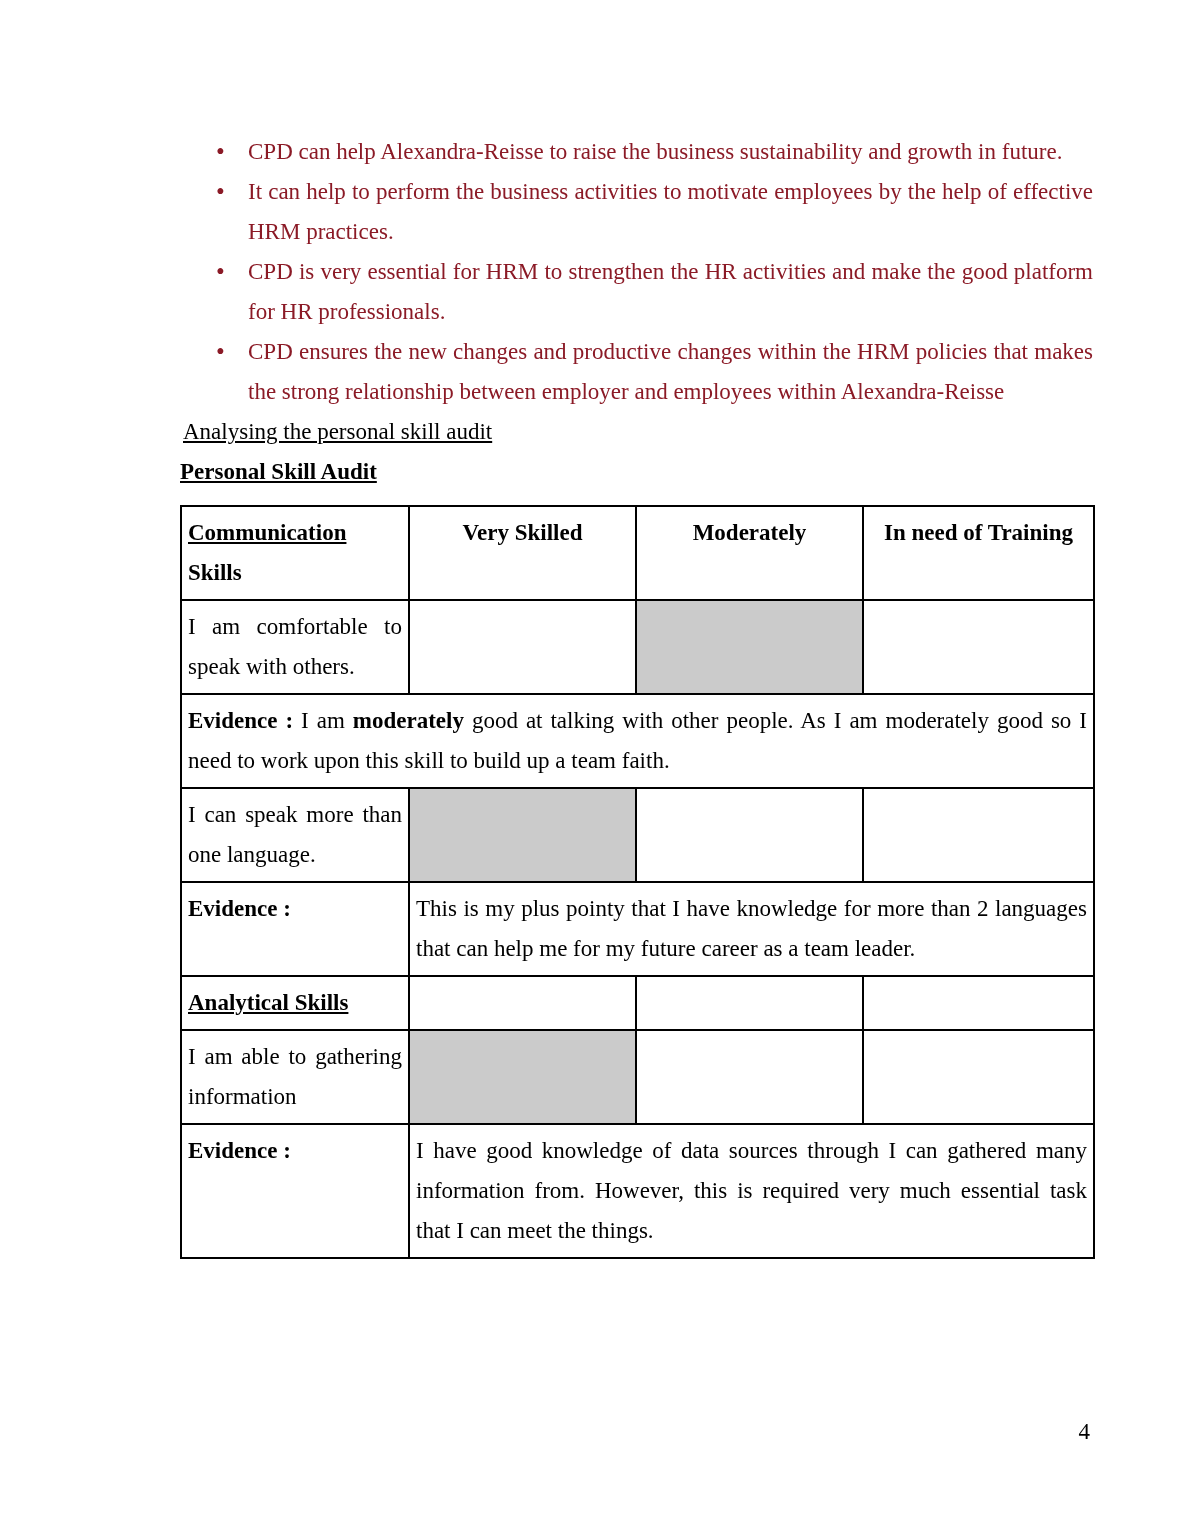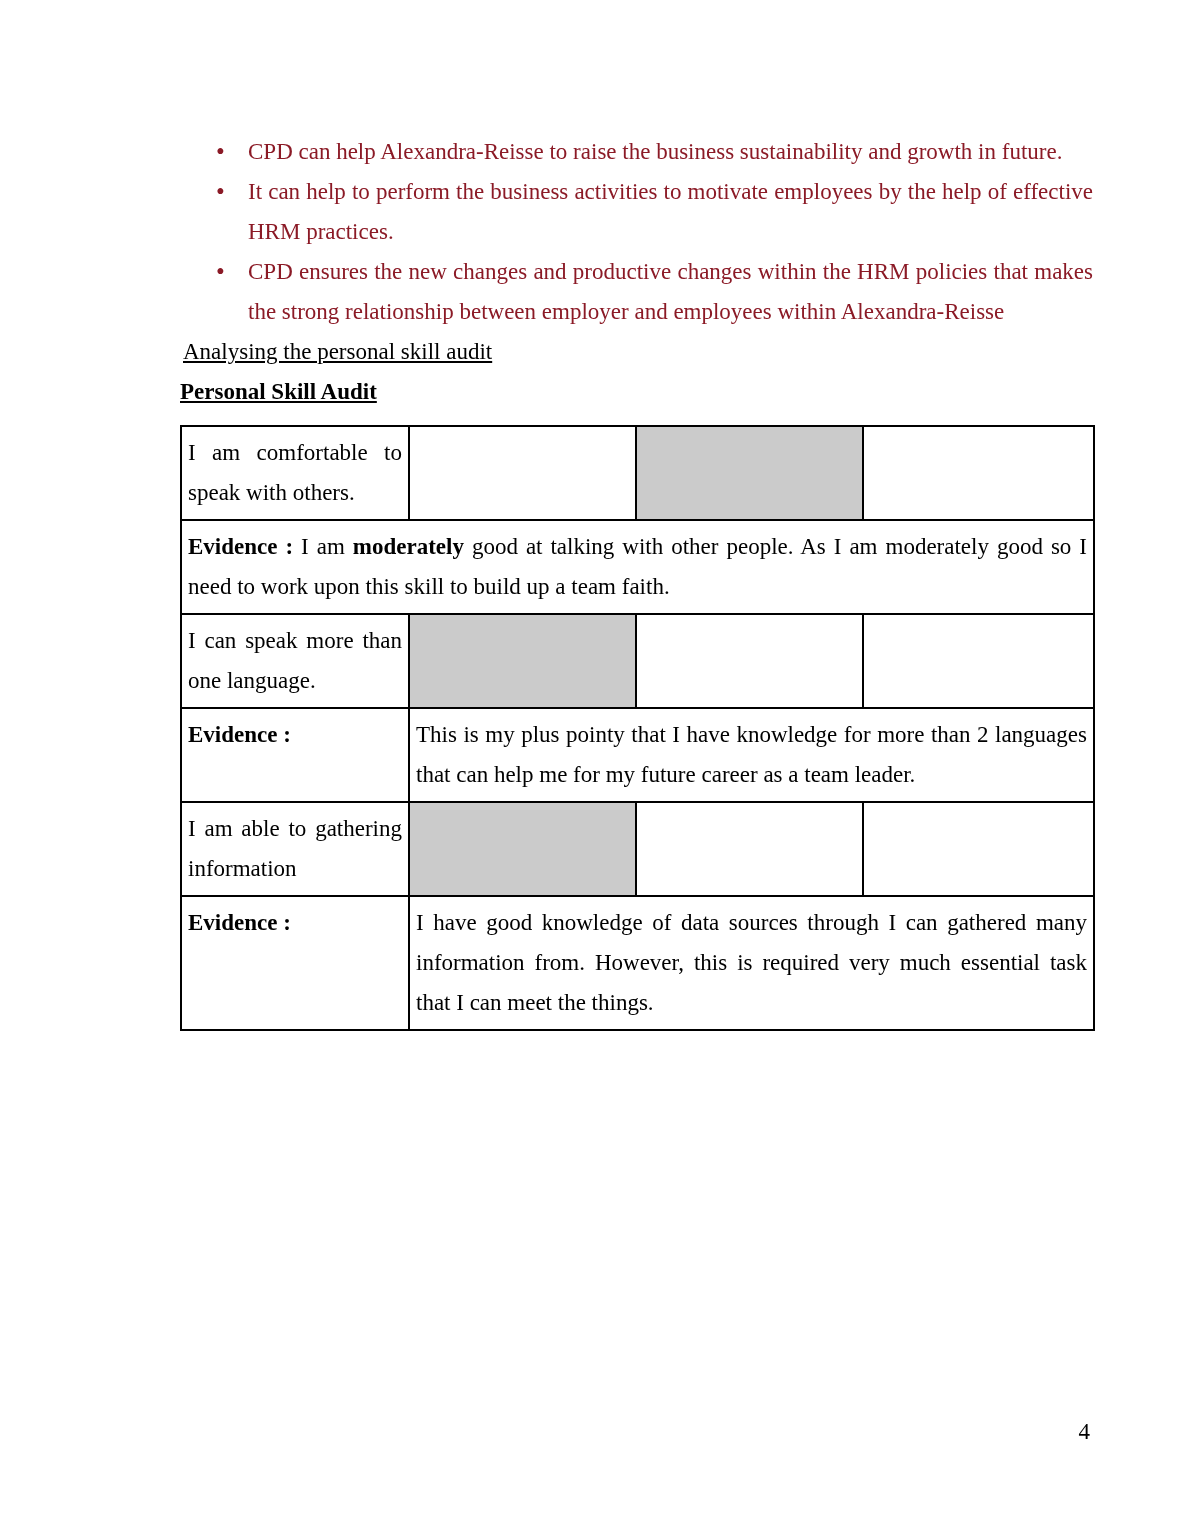--- a/index.html
+++ b/index.html
@@ -92,29 +92,39 @@
 </style>
 </head>
 <body>
 
 <div class="page">
   <div class="content">
 
     <ul class="bullets">
       <li>CPD can help Alexandra-Reisse to raise the business sustainability and growth in future.</li>
       <li>It can help to perform the business activities to motivate employees by the help of effective HRM practices.</li>
+      <li>CPD is very essential for HRM to strengthen the HR activities and make the good platform for HR professionals.</li>
       <li>CPD ensures the new changes and productive changes within the HRM policies that makes the strong relationship between employer and employees within  Alexandra-Reisse</li>
     </ul>
 
     <div class="section-heading">Analysing the personal skill audit</div>
     <div class="table-title">Personal Skill Audit</div>
 
     <table class="skill-audit">
 
       <tbody>
+          <tr class="hdr-row">
+        <td class="c1 hdr">
+          <span class="underlined" style="display:block">Communication</span>
+          <span style="display:block">Skills</span>
+        </td>
+        <td class="c2 hdr hdr-center">Very Skilled</td>
+        <td class="c3 hdr hdr-center">Moderately</td>
+        <td class="c4 hdr hdr-center">In need of Training</td>
+      </tr>
 
       <tr class="skill-row">
         <td class="c1 skill-text">I am comfortable to speak with others.</td>
         <td class="c2"></td>
         <td class="c3 shaded"></td>
         <td class="c4"></td>
       </tr>
 
       <tr>
         <td class="evidence-full" colspan="4"><span style="font-weight: bold;">Evidence : </span><span>I am </span><span style="font-weight: bold;">moderately</span><span> good at talking with other people. As I am moderately good so I need to work upon this skill to build up a team faith.</span></td>
@@ -125,20 +135,26 @@
         <td class="c2 shaded"></td>
         <td class="c3"></td>
         <td class="c4"></td>
       </tr>
 
       <tr class="ev2-row">
         <td class="c1 evidence-label">Evidence :</td>
         <td class="evidence-body" colspan="3">This is my plus pointy that I have knowledge for more than 2 languages that can help me for my future career as a team leader.</td>
       </tr>
 
+      <tr class="section2-row">
+        <td class="c1 hdr underlined">Analytical Skills</td>
+        <td class="c2"></td>
+        <td class="c3"></td>
+        <td class="c4"></td>
+      </tr>
 
       <tr class="skill-row">
         <td class="c1 skill-text">I am able to gathering information</td>
         <td class="c2 shaded"></td>
         <td class="c3"></td>
         <td class="c4"></td>
       </tr>
 
       <tr class="ev3-row">
         <td class="c1 evidence-label">Evidence :</td>

